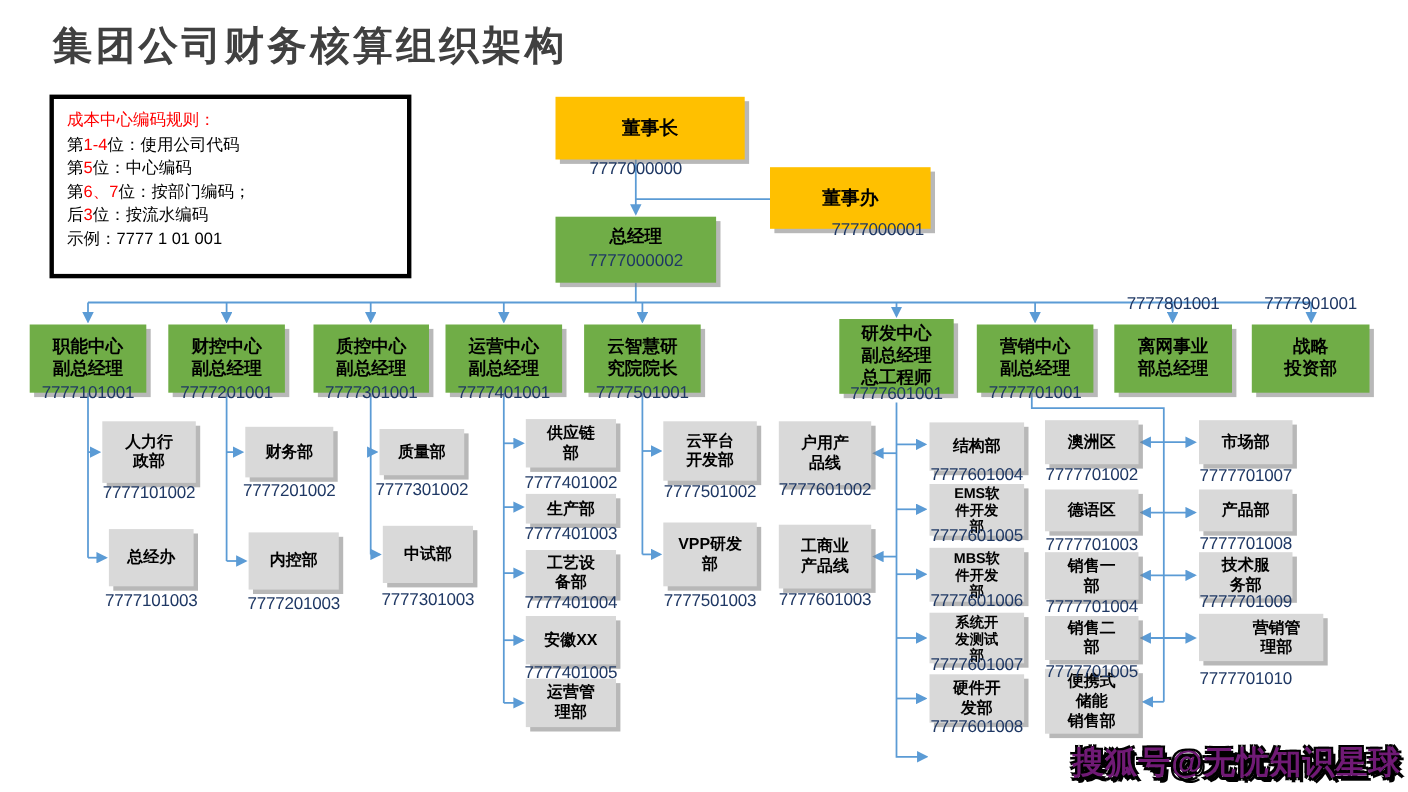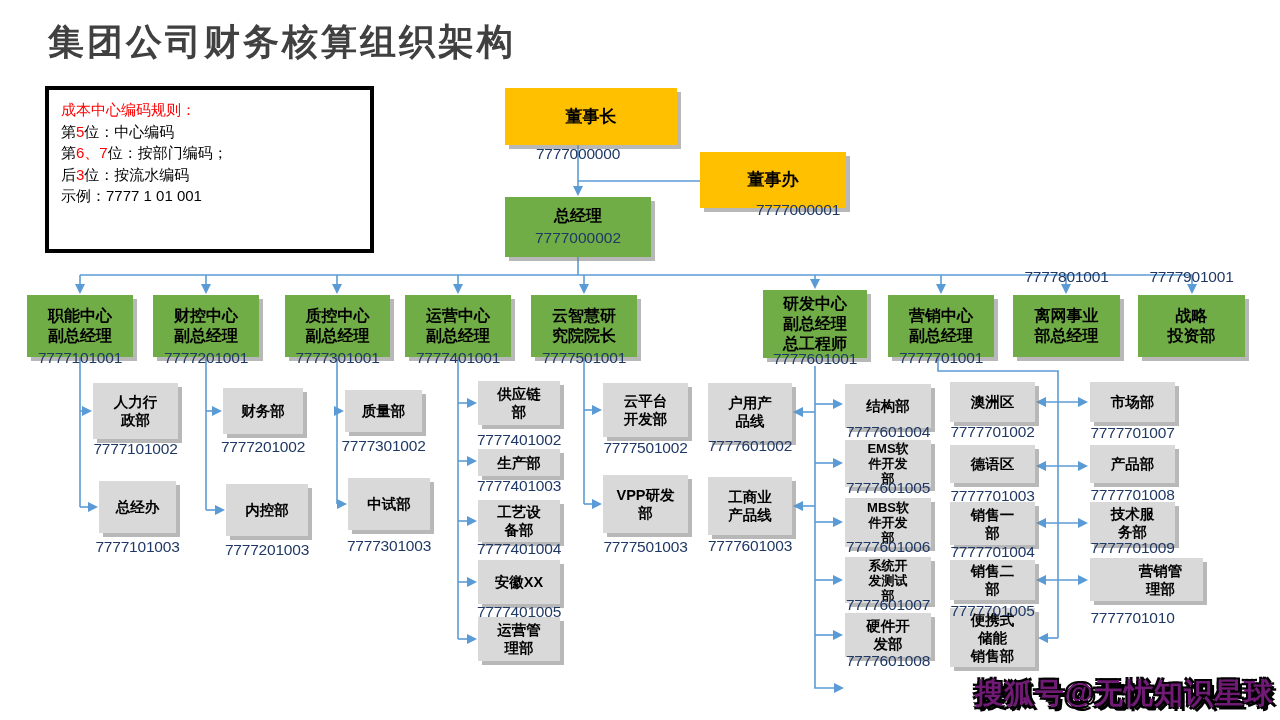--- a/index.html
+++ b/index.html
@@ -79,20 +79,21 @@
       <polyline points="1038,466 1086,466" fill="none" stroke="#5B9BD5" stroke-width="1.6" marker-end="url(#arw)" marker-start="url(#arw)"></polyline>
       <polyline points="1038,523 1086,523" fill="none" stroke="#5B9BD5" stroke-width="1.6" marker-end="url(#arw)" marker-start="url(#arw)"></polyline>
       <polyline points="1038,580 1086,580" fill="none" stroke="#5B9BD5" stroke-width="1.6" marker-end="url(#arw)" marker-start="url(#arw)"></polyline>
       <polyline points="1058,638 1040,638" fill="none" stroke="#5B9BD5" stroke-width="1.6" marker-end="url(#arw)"></polyline>
     </svg>
 
   <div id="page-title">集团公司财务核算组织架构</div>
 
   <div id="rules-box">
       <div><span class="red">成本中心编码规则：</span></div>
+      <div><span>第</span><span class="red">1-4</span><span>位：使用公司代码</span></div>
       <div><span>第</span><span class="red">5</span><span>位：中心编码</span></div>
       <div><span>第</span><span class="red">6、7</span><span>位：按部门编码；</span></div>
       <div><span>后</span><span class="red">3</span><span>位：按流水编码</span></div>
       <div><span>示例：7777 1 01 001</span></div>
     </div>
 
   <div id="nodes-layer">
       <div class="node yellow" style="left: 505px; top: 88px; width: 172px; height: 57px;">
         <div>董事长</div>
       </div>

